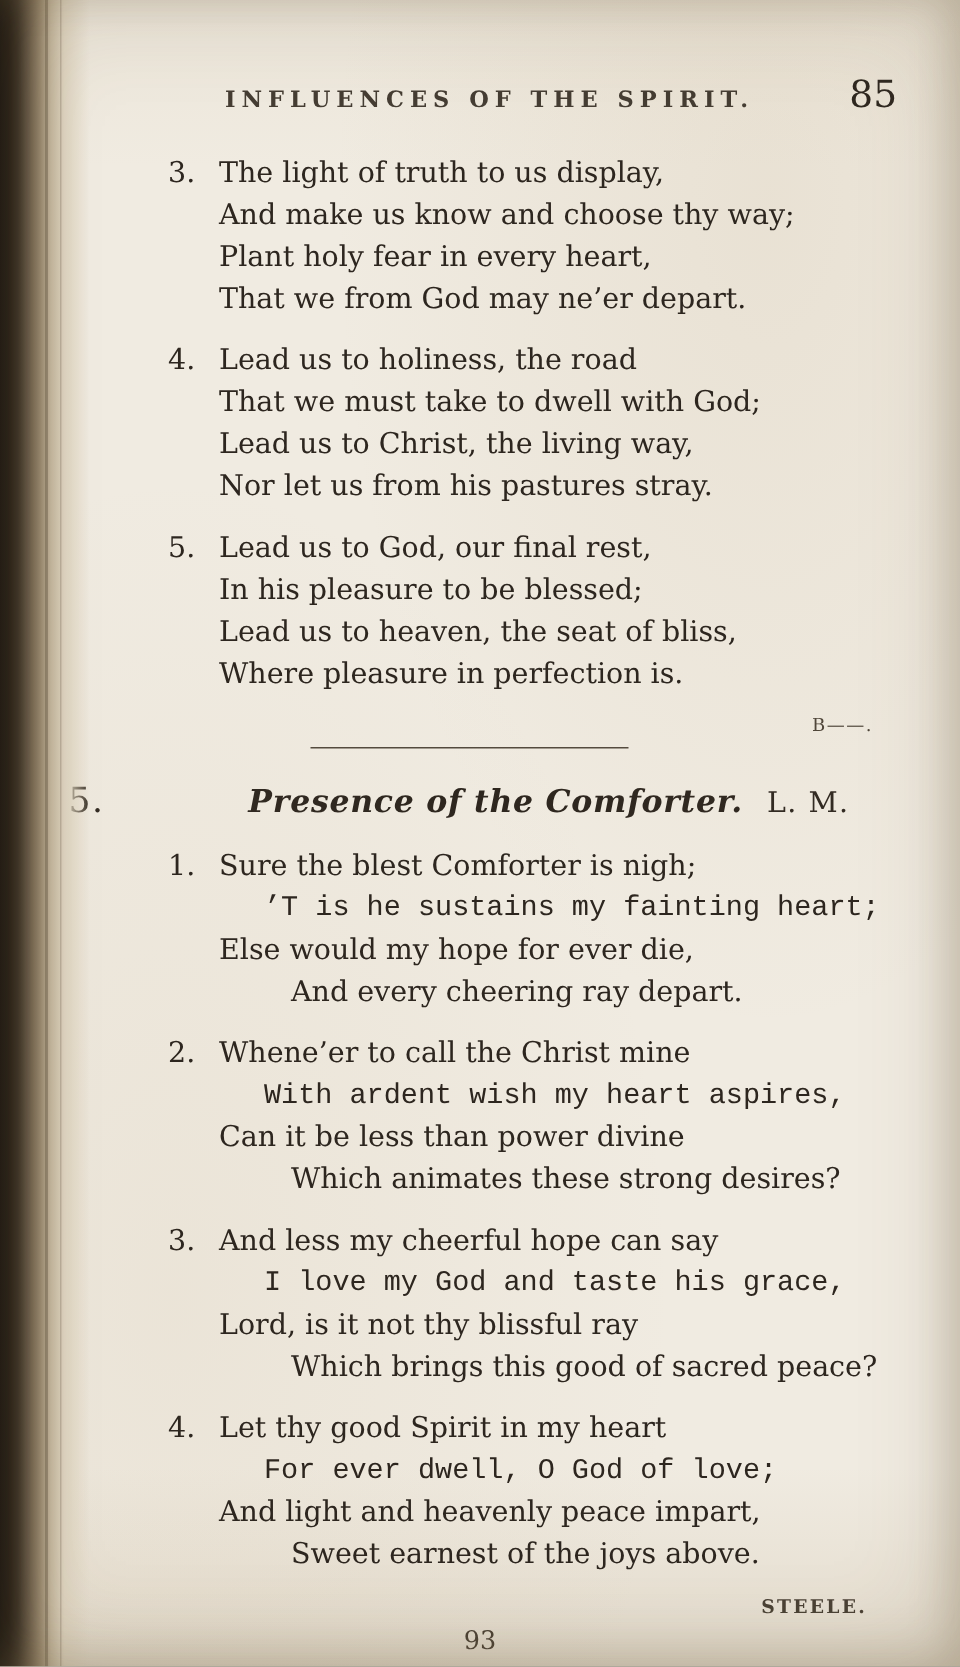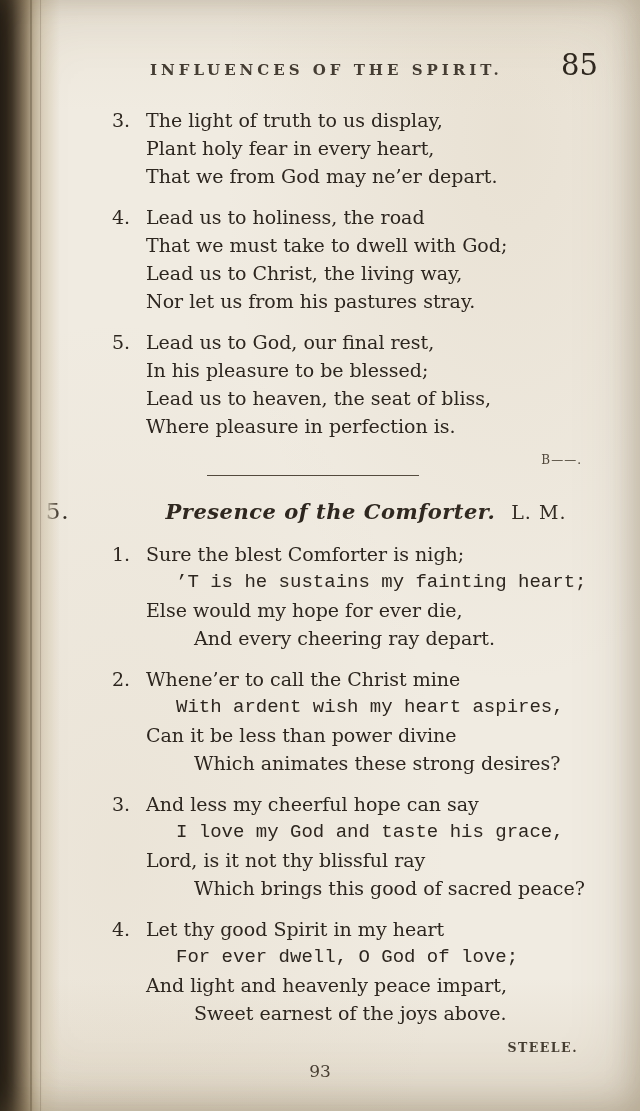--- a/index.html
+++ b/index.html
@@ -63,21 +63,21 @@
     justify-content: space-between;
     align-items: baseline;
   }
   .header-title {
     font-size: 15px;
     letter-spacing: 4px;
     color: #453d33;
     font-weight: 700;
   }
   .header-page {
-    font-size: 29px;
+    font-size: 25px;
     color: #2f2820;
   }
 
   .body-col {
     margin: 24px 36px 0 112px;
     font-size: 19px;
   }
   .verse {
     position: relative;
     padding-left: 34px;
@@ -161,20 +161,21 @@
   <header class="running-header">
     <span class="header-title">INFLUENCES OF THE SPIRIT.</span>
     <span class="header-page">85</span>
   </header>
 
   <section class="body-col">
     <div class="verse">
       <span class="vnum">3.</span>
       <div>
         <div class="vline">The light of truth to us display,</div>
+        <div class="vline">And make us know and choose thy way;</div>
         <div class="vline">Plant holy fear in every heart,</div>
         <div class="vline">That we from God may ne’er depart.</div>
       </div>
     </div>
     <div class="verse">
       <span class="vnum">4.</span>
       <div>
         <div class="vline">Lead us to holiness, the road</div>
         <div class="vline">That we must take to dwell with God;</div>
         <div class="vline">Lead us to Christ, the living way,</div>

